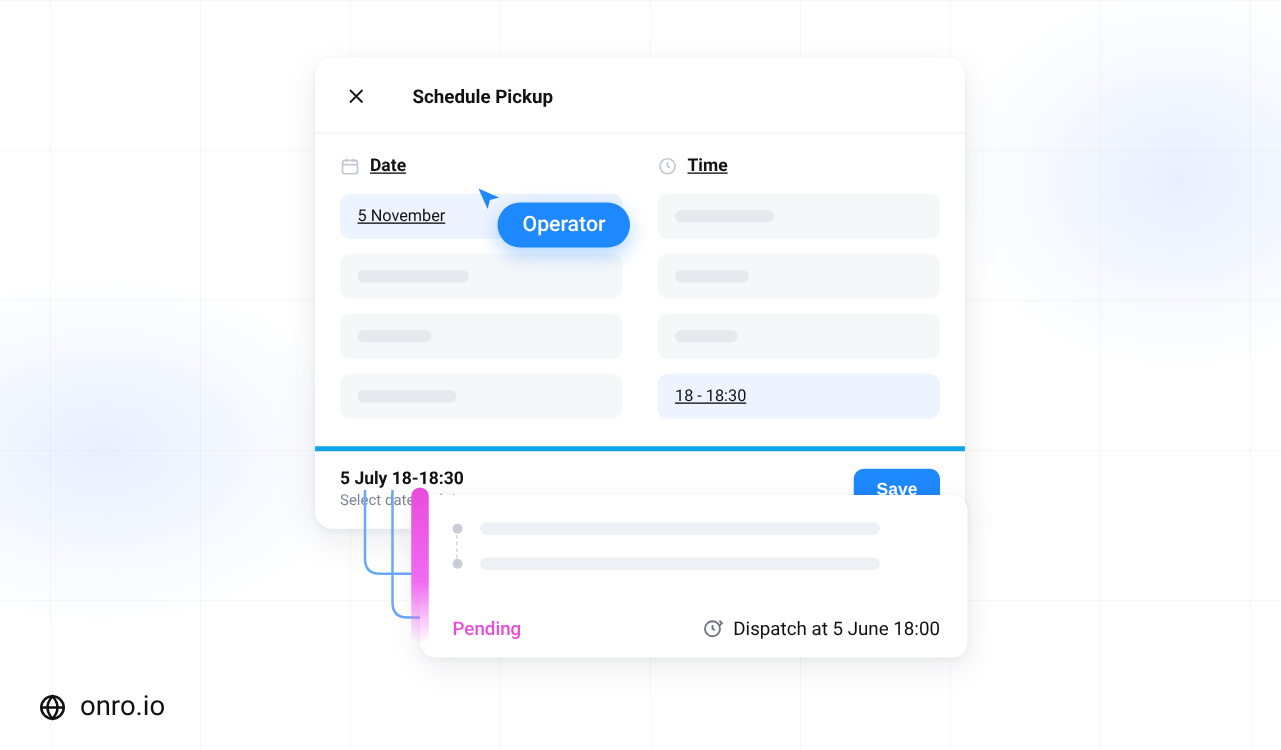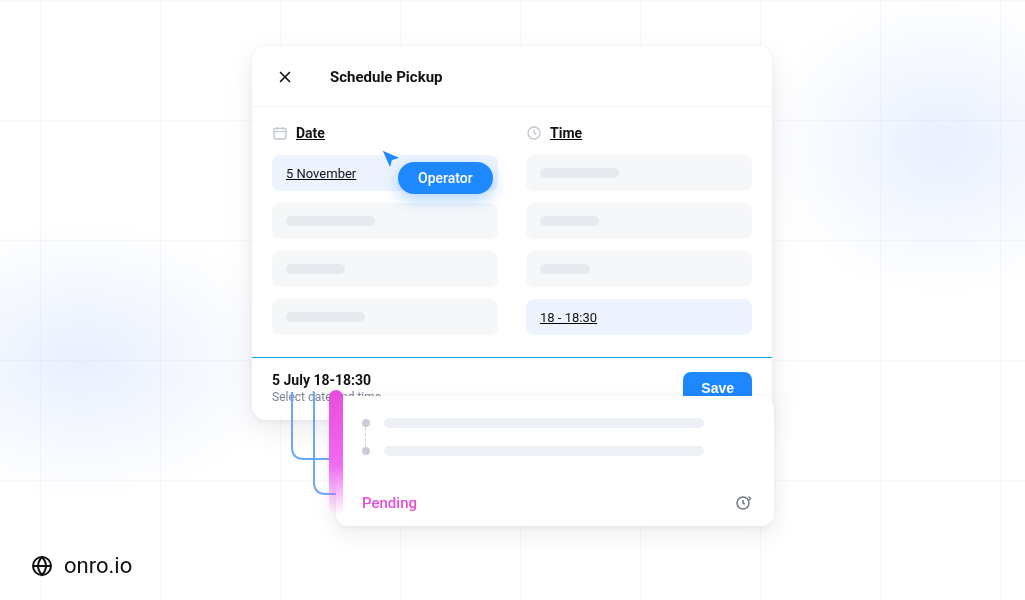--- a/index.html
+++ b/index.html
@@ -63,37 +63,37 @@
     background: #e6e9ee;
   }
   .ph.w1 { width: 45%; }
   .ph.w2 { width: 30%; }
   .ph.w3 { width: 40%; }
   .ph.w4 { width: 25%; }
 
   .footer {
     display: flex; align-items: center; justify-content: space-between;
     padding: 14px 20px 16px;
-    border-top: 1px solid #0ea5e9;
+    border-top: 4px solid #0ea5e9;
   }
   .footer-left { display: flex; flex-direction: column; gap: 2px; }
   .footer-title { font-size: 14px; font-weight: 700; color: #111; }
   .footer-sub { font-size: 12px; color: #7a8494; }
   .save-btn {
     background: #1e88ff; color: #fff; font-size: 14px; font-weight: 600;
     border: none; border-radius: 8px; padding: 8px 18px; cursor: pointer;
   }
 
   .cursor-group { position: absolute; left: 380px; top: 148px; z-index: 5; }
   .cursor-arrow { width: 22px; height: 22px; }
   .operator-pill {
     position: absolute; left: 18px; top: 14px;
     background: #1e88ff; color: #fff;
     padding: 8px 20px; border-radius: 999px;
-    font-size: 14px; font-weight: 500;
+    font-size: 17px; font-weight: 500;
     box-shadow: 0 6px 16px rgba(30,136,255,0.35);
   }
 
   
   .connector-svg { position: absolute; left: 286px; top: 392px; width: 80px; height: 120px; }
 
   
   .task-card {
     position: absolute; left: 336px; top: 396px;
     width: 438px; height: 130px;
@@ -224,20 +224,21 @@
     </div>
   </div>
   <div class="task-footer">
     <div class="status-pending">Pending</div>
     <div class="dispatch">
       <svg viewBox="0 0 24 24" fill="none" stroke="#6f7682" stroke-width="2">
           <circle cx="12" cy="12" r="8"></circle>
           <path d="M12 8v4l2.5 1.5"></path>
           <path d="M20 4l2 2-2 2" stroke-linecap="round"></path>
         </svg>
+      <span>Dispatch at 5 June 18:00</span>
     </div>
   </div>
 </div>
 
 <div class="brand">
   <svg viewBox="0 0 24 24" fill="none" stroke="#111" stroke-width="2">
       <circle cx="12" cy="12" r="9"></circle>
       <path d="M3 12h18M12 3c2.5 2.8 4 6 4 9s-1.5 6.2-4 9c-2.5-2.8-4-6-4-9s1.5-6.2 4-9z"></path>
     </svg>
   <span>onro.io</span>

